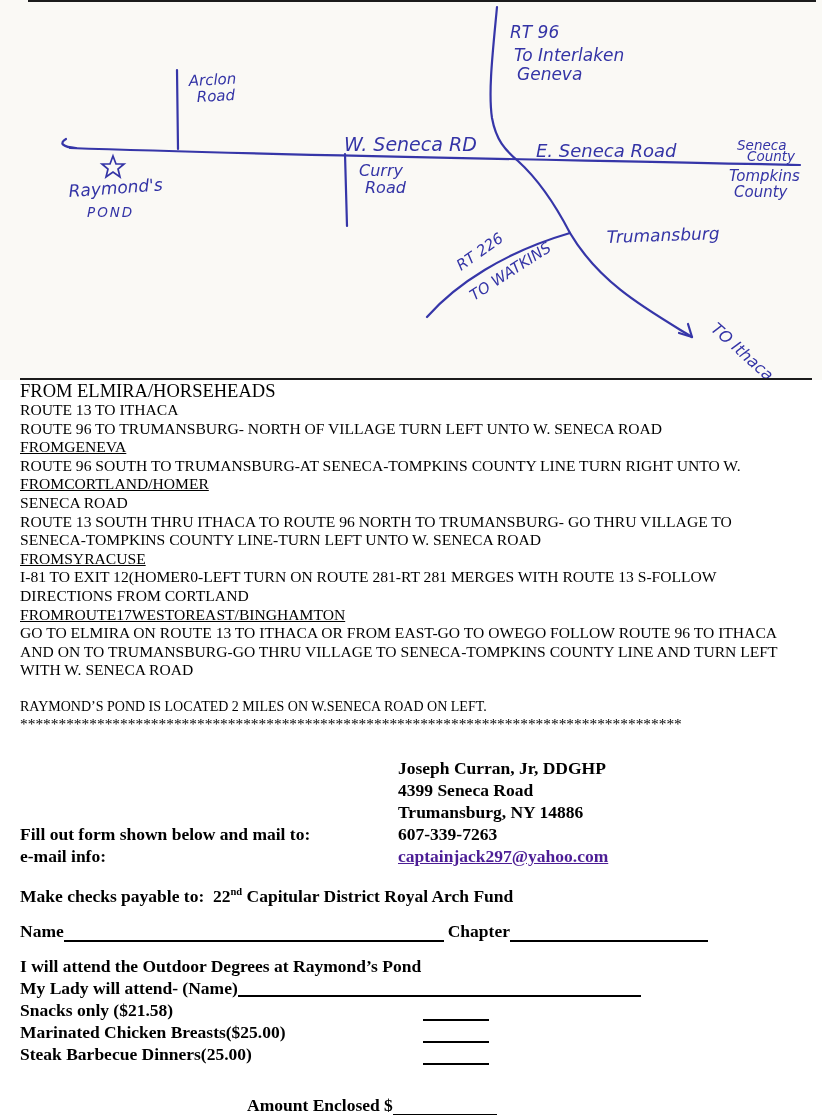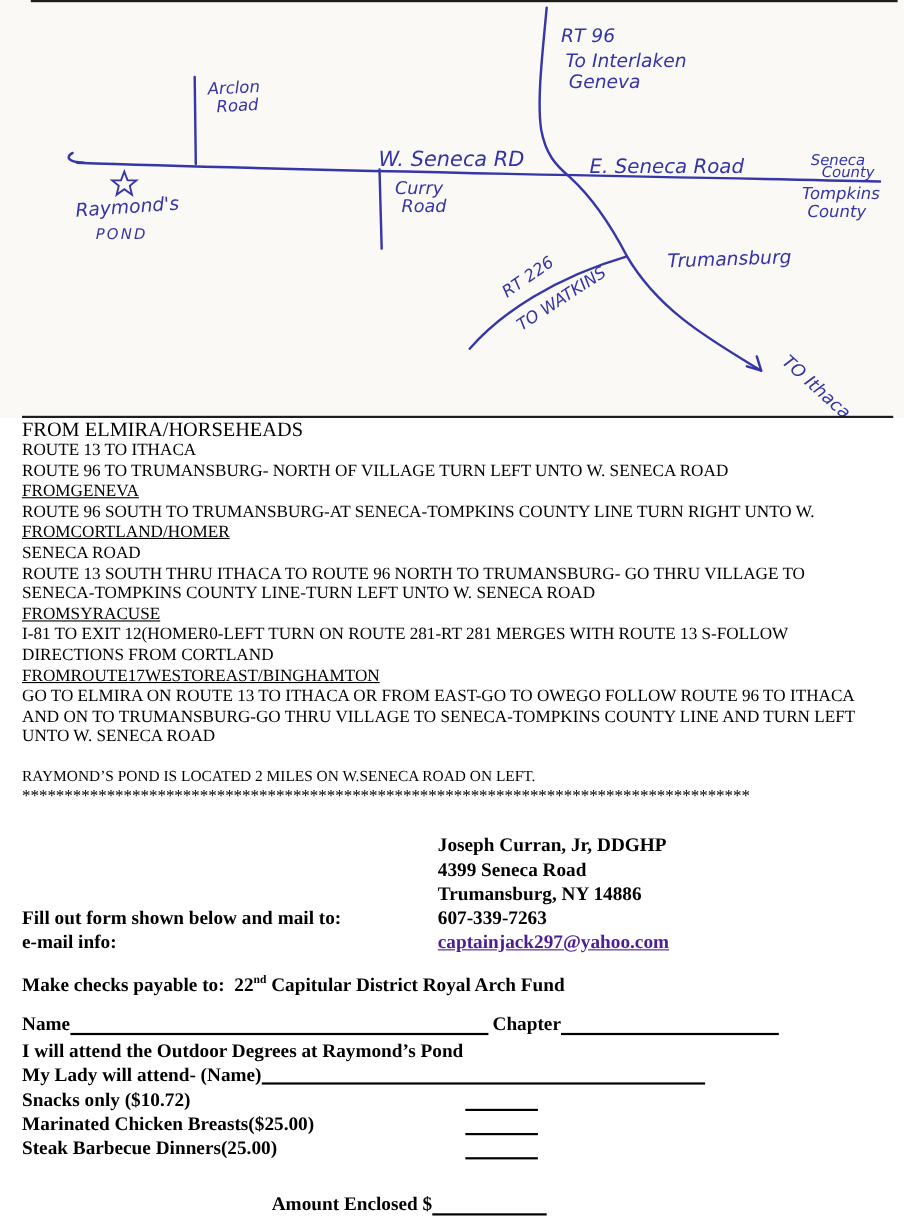--- a/index.html
+++ b/index.html
@@ -34,21 +34,21 @@
   .email-link { color:#4c1d95; text-decoration:underline; cursor:pointer; }
   
   .bold-line { font-weight:bold; font-size:17.5px; line-height:22px; }
   .checks-line { margin-top:14px; white-space:nowrap; }
   .checks-line sup { font-size:10.5px; }
   .blank { display:inline-block; border-bottom:2px solid #000; }
   .name-row { margin-top:13px; display:flex; align-items:flex-end; }
   .blank-name { width:380px; height:19px; }
   .blank-chapter { width:198px; height:19px; }
   .chapter-label { margin-left:4px; }
-  .attend-block { margin-top:3px; }
+  .attend-block { margin-top:13px; }
   .lady-row { display:flex; align-items:center; }
   .blank-lady { width:403px; height:19px; }
   .option-row { display:flex; align-items:flex-end; }
   .option-label { width:403px; flex:none; }
   .option-blank { width:66px; height:19px; }
   .amount-row { margin-top:29px; margin-left:227px; display:flex; align-items:flex-end; }
   .blank-amount { width:104px; height:19px; }
 </style>
 </head>
 <body>
@@ -101,21 +101,21 @@
     <div class="dir-line dir-head">FROMCORTLAND/HOMER</div>
     <div class="dir-line">SENECA ROAD</div>
     <div class="dir-line">ROUTE 13 SOUTH THRU ITHACA TO ROUTE 96 NORTH TO TRUMANSBURG- GO THRU VILLAGE TO</div>
     <div class="dir-line">SENECA-TOMPKINS COUNTY LINE-TURN LEFT UNTO W. SENECA ROAD</div>
     <div class="dir-line dir-head">FROMSYRACUSE</div>
     <div class="dir-line">I-81 TO EXIT 12(HOMER0-LEFT TURN ON ROUTE 281-RT 281 MERGES WITH ROUTE 13 S-FOLLOW</div>
     <div class="dir-line">DIRECTIONS FROM CORTLAND</div>
     <div class="dir-line dir-head">FROMROUTE17WESTOREAST/BINGHAMTON</div>
     <div class="dir-line">GO TO ELMIRA ON ROUTE 13 TO ITHACA OR FROM EAST-GO TO OWEGO FOLLOW ROUTE 96 TO ITHACA</div>
     <div class="dir-line">AND ON TO TRUMANSBURG-GO THRU VILLAGE TO SENECA-TOMPKINS COUNTY LINE AND TURN LEFT</div>
-    <div class="dir-line">UNTO W. SENECA ROAD</div>
+    <div class="dir-line">WITH W. SENECA ROAD</div>
     <div class="spacer18"></div>
     <div class="note-line">RAYMOND’S POND IS LOCATED 2 MILES ON W.SENECA ROAD ON LEFT.</div>
     <div class="asterisks">**************************************************************************************</div>
 
     <div class="mail-block">
       <div class="mail-left">
         <div>Fill out form shown below and mail to:</div>
         <div>e-mail info:</div>
       </div>
       <div class="mail-right">
@@ -136,21 +136,21 @@
       <span class="blank blank-chapter"></span>
     </div>
 
     <div class="attend-block">
       <div class="bold-line">I will attend the Outdoor Degrees at Raymond’s Pond</div>
       <div class="bold-line lady-row">
         <span>My Lady will attend- (Name)</span>
         <span class="blank blank-lady"></span>
       </div>
       <div class="bold-line option-row">
-        <span class="option-label">Snacks only ($10.72)</span>
+        <span class="option-label">Snacks only ($21.58)</span>
         <span class="blank option-blank"></span>
       </div>
       <div class="bold-line option-row">
         <span class="option-label">Marinated Chicken Breasts($25.00)</span>
         <span class="blank option-blank"></span>
       </div>
       <div class="bold-line option-row">
         <span class="option-label">Steak Barbecue Dinners(25.00)</span>
         <span class="blank option-blank"></span>
       </div>

